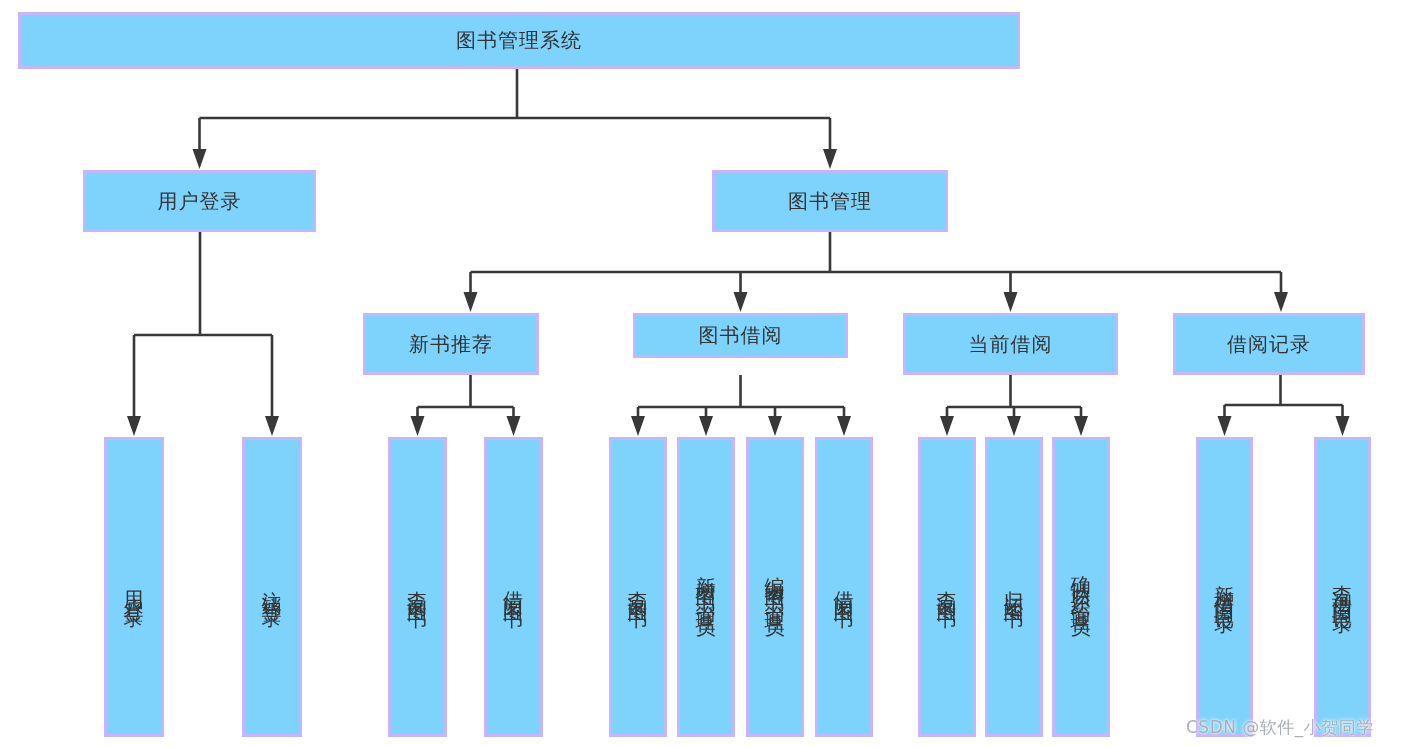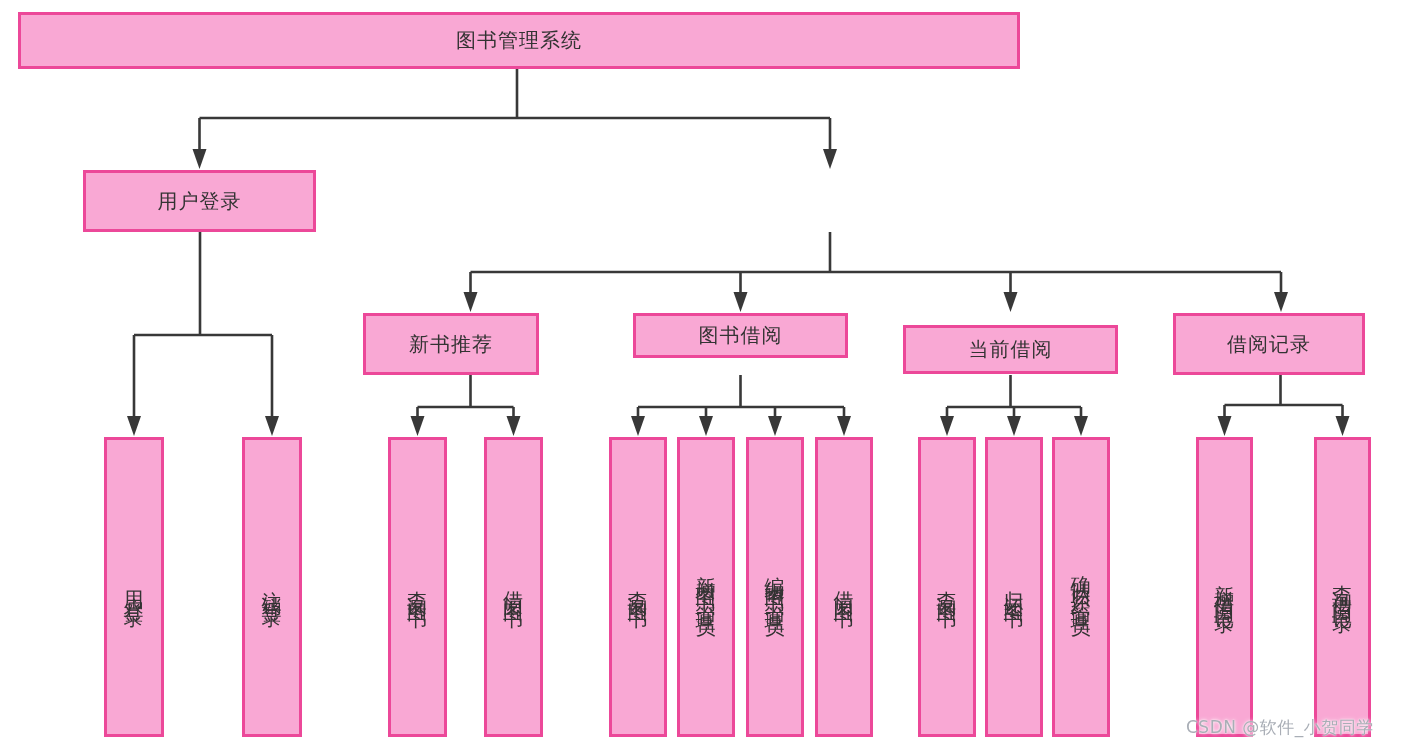--- a/index.html
+++ b/index.html
@@ -10,22 +10,22 @@
     background: #ffffff;
     overflow: hidden;
     font-family: "DejaVu Sans", "Liberation Sans", sans-serif;
   }
   #wires { position: absolute; left: 0; top: 0; width: 1405px; height: 747px; }
   #wires path.line { stroke: #383838; stroke-width: 2.6; fill: none; }
   #wires path.arrowhead { fill: #383838; stroke: none; }
   .box {
     position: absolute;
     box-sizing: border-box;
-    background: #f9a8d4;
-    border: 3px solid #ec4899;
+    background: #7dd3fc;
+    border: 3px solid #c4b5fd;
     color: #333333;
     display: flex;
     align-items: center;
     justify-content: center;
     text-align: left;
   }
   .hbox { font-size: 20px; letter-spacing: 1px; }
   .vbox span {
     writing-mode: vertical-rl;
     text-orientation: mixed;
@@ -83,24 +83,25 @@
     <path class="arrowhead" d="M1074,416 L1088,416 L1081,436 Z"></path>
 
     <path class="line" d="M1280.5,375 V405 M1224.5,405 H1342.5 M1224.5,405 V420 M1342.5,405 V420"></path>
     <path class="arrowhead" d="M1217.5,416 L1231.5,416 L1224.5,436 Z"></path>
     <path class="arrowhead" d="M1335.5,416 L1349.5,416 L1342.5,436 Z"></path>
   </svg>
 
   <div class="box hbox" style="left:18px; top:12px; width:1002px; height:57px;">图书管理系统</div>
 
   <div class="box hbox" style="left:83px; top:170px; width:233px; height:62px;">用户登录</div>
+  <div class="box hbox" style="left:712px; top:170px; width:236px; height:62px;">图书管理</div>
 
   <div class="box hbox" style="left:363px; top:313px; width:176px; height:62px;">新书推荐</div>
   <div class="box hbox" style="left:633px; top:313px; width:215px; height:45px;">图书借阅</div>
-  <div class="box hbox" style="left:903px; top:313px; width:215px; height:49px;margin-top:12px;">当前借阅</div>
+  <div class="box hbox" style="left:903px; top:313px; width:215px; height:62px;">当前借阅</div>
   <div class="box hbox" style="left:1173px; top:313px; width:192px; height:62px;">借阅记录</div>
 
   <div class="box vbox" style="left:104px; top:437px; width:60px; height:300px;">
     <span>用户登录</span>
   </div>
   <div class="box vbox" style="left:242px; top:437px; width:60px; height:300px;">
     <span>注销登录</span>
   </div>
 
   <div class="box vbox" style="left:388px; top:437px; width:59px; height:300px;">

